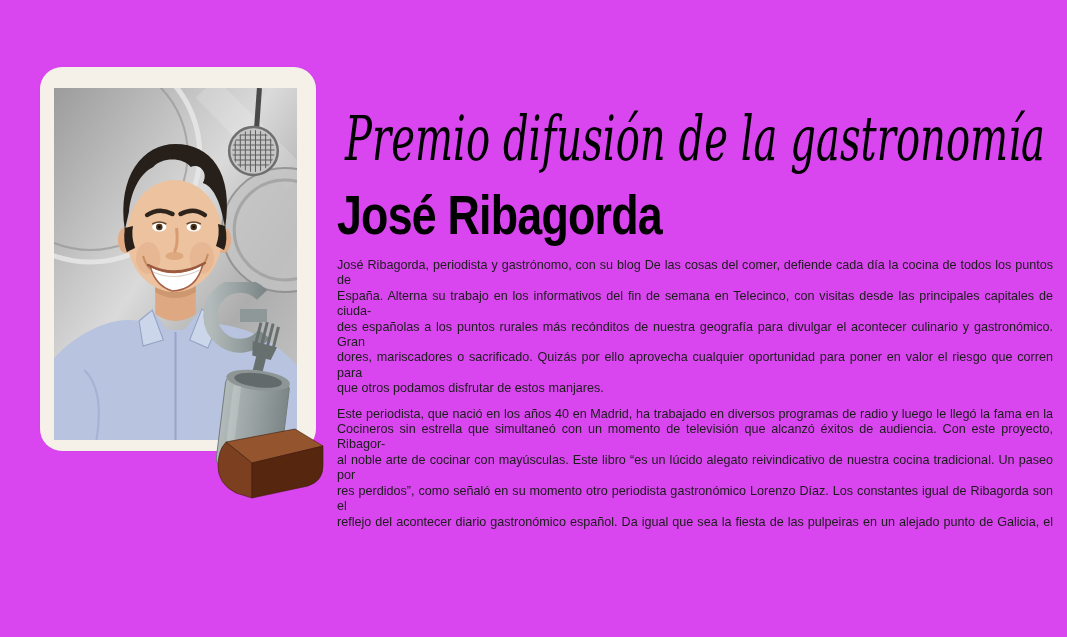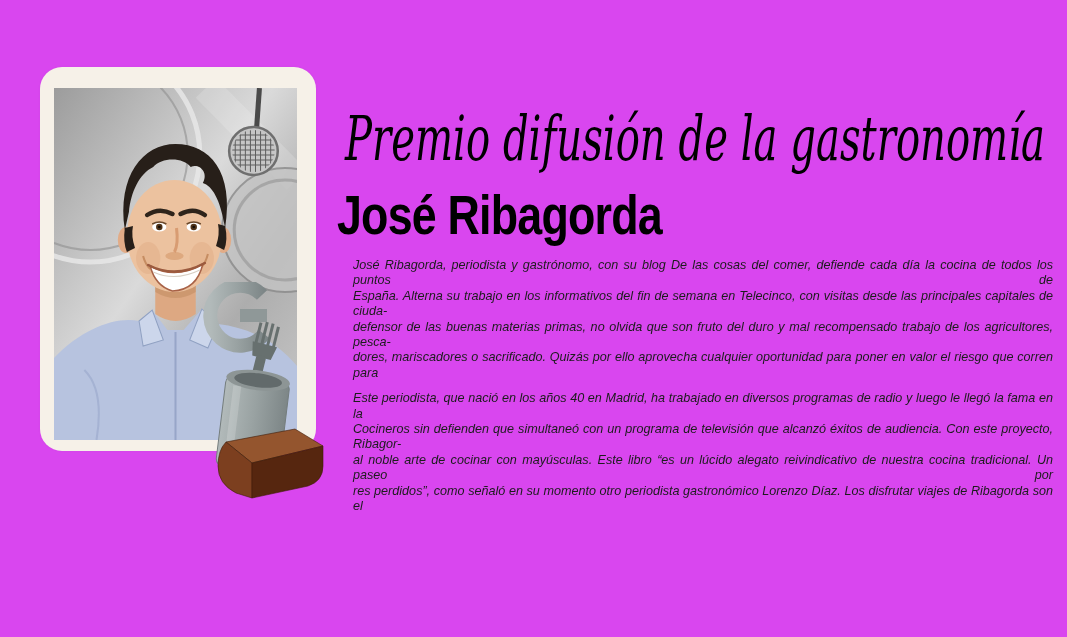--- a/index.html
+++ b/index.html
@@ -14,21 +14,21 @@
   .trophy{position:absolute;left:196px;top:282px;width:148px;height:224px;pointer-events:none;}
 
   
   .script-title{position:absolute;left:343px;top:94px;width:710px;height:100px;}
   .headline{position:absolute;left:337px;top:186px;margin:0;
             font-family:"Liberation Sans",sans-serif;font-weight:bold;font-size:56px;line-height:58px;
             letter-spacing:-1px;color:#000;transform:scaleX(0.8);transform-origin:left top;white-space:nowrap;}
 
   
   .article{position:absolute;left:337px;top:258px;width:716px;font-size:12.6px;line-height:15.4px;color:#1c1c1c;}
-  .para{margin:0 0 10px 16px;font-style:italic;}
+  .para{margin:0 0 10px 0;}
   .line{display:block;text-align:justify;text-align-last:justify;}
   .line.last{text-align-last:left;}
 </style>
 </head>
 <body>
 
 <div class="page">
 
   <figure class="photo-frame">
     <div class="photo">
@@ -135,24 +135,26 @@
   <svg class="script-title" viewBox="0 0 710 100">
     <text x="2" y="66" font-family="DejaVu Serif, serif" font-style="italic" font-size="62" fill="#000000" textLength="700" lengthAdjust="spacingAndGlyphs">Premio difusión de la gastronomía</text>
   </svg>
 
   <h1 class="headline">José Ribagorda</h1>
 
   <article class="article">
     <div class="para">
         <div class="line">José Ribagorda, periodista y gastrónomo, con su blog De las cosas del comer, defiende cada día la cocina de todos los puntos de</div>
         <div class="line">España. Alterna su trabajo en los informativos del fin de semana en Telecinco, con visitas desde las principales capitales de ciuda-</div>
-        <div class="line">defensor de las buenas materias primas, no olvida que son fruto del duro y mal recompensado trabajo de los agricultores, pesca-</div>
+        <div class="line">des españolas a los puntos rurales más recónditos de nuestra geografía para divulgar el acontecer culinario y gastronómico. Gran</div>
         <div class="line">dores, mariscadores o sacrificado. Quizás por ello aprovecha cualquier oportunidad para poner en valor el riesgo que corren para</div>
+        <div class="line last">que otros podamos disfrutar de estos manjares.</div>
       </div>
     <div class="para">
         <div class="line">Este periodista, que nació en los años 40 en Madrid, ha trabajado en diversos programas de radio y luego le llegó la fama en la</div>
-        <div class="line">Cocineros sin defienden que simultaneó con un programa de televisión que alcanzó éxitos de audiencia. Con este proyecto, Ribagor-</div>
+        <div class="line">Cocineros sin estrella que simultaneó con un momento de televisión que alcanzó éxitos de audiencia. Con este proyecto, Ribagor-</div>
         <div class="line">al noble arte de cocinar con mayúsculas. Este libro “es un lúcido alegato reivindicativo de nuestra cocina tradicional. Un paseo por</div>
-        <div class="line">res perdidos”, como señaló en su momento otro periodista gastronómico Lorenzo Díaz. Los disfrutar viajes de Ribagorda son el</div>
+        <div class="line">res perdidos”, como señaló en su momento otro periodista gastronómico Lorenzo Díaz. Los constantes igual de Ribagorda son el</div>
+        <div class="line">reflejo del acontecer diario gastronómico español. Da igual que sea la fiesta de las pulpeiras en un alejado punto de Galicia, el</div>
       </div>
   </article>
 
 </div>
 
 </body></html>

